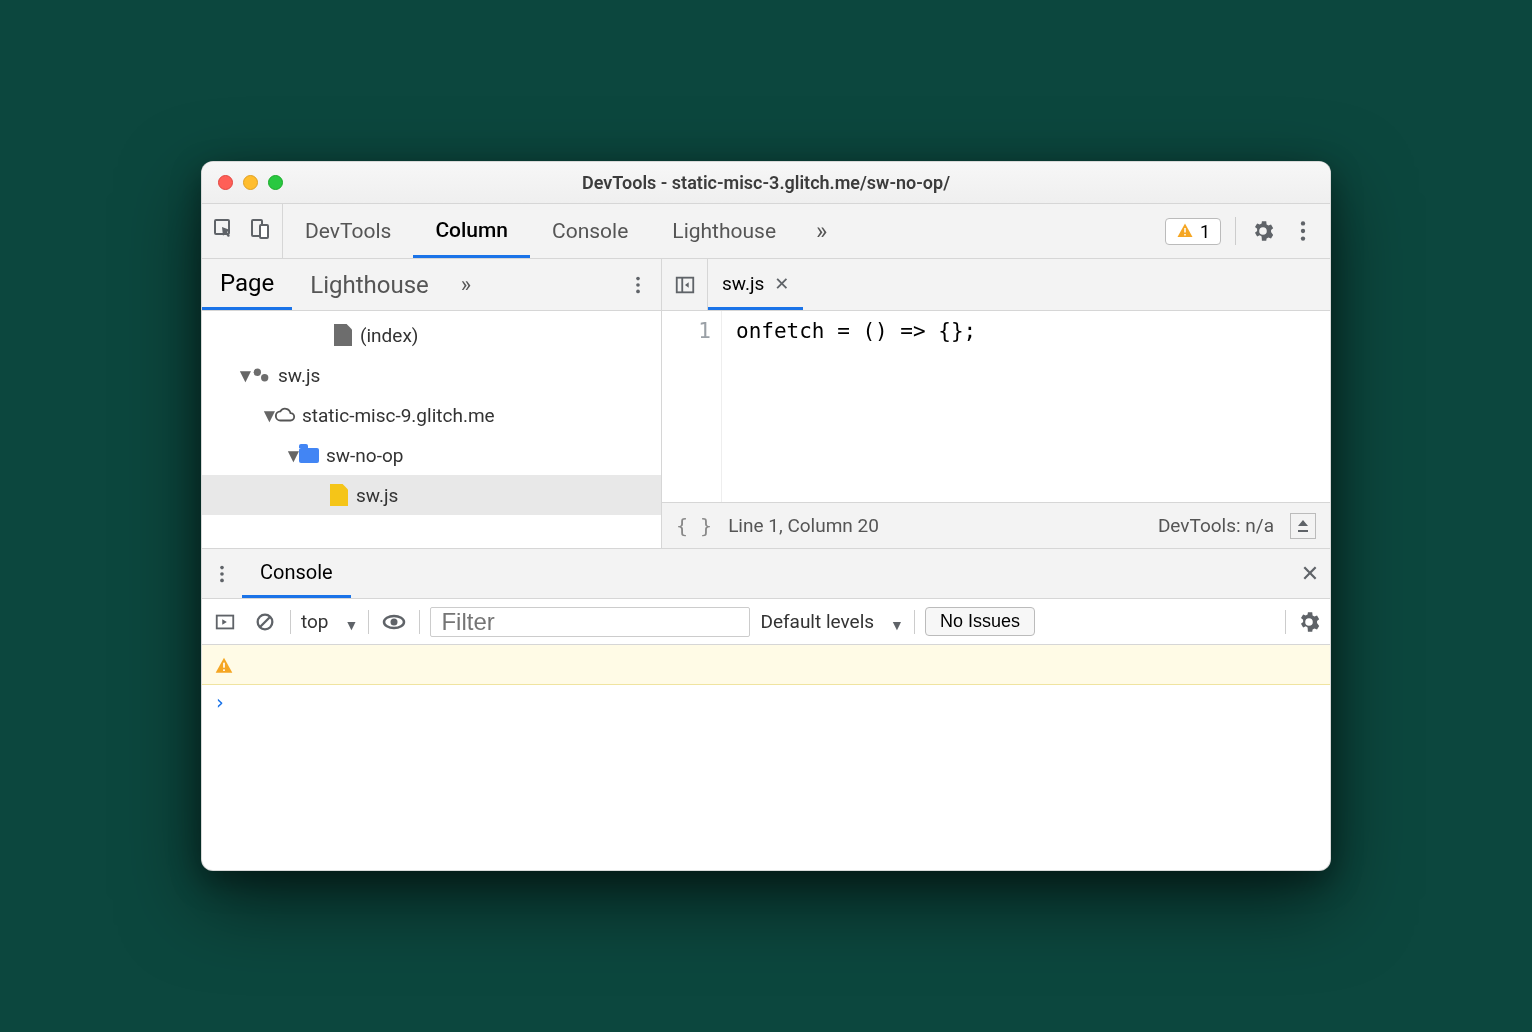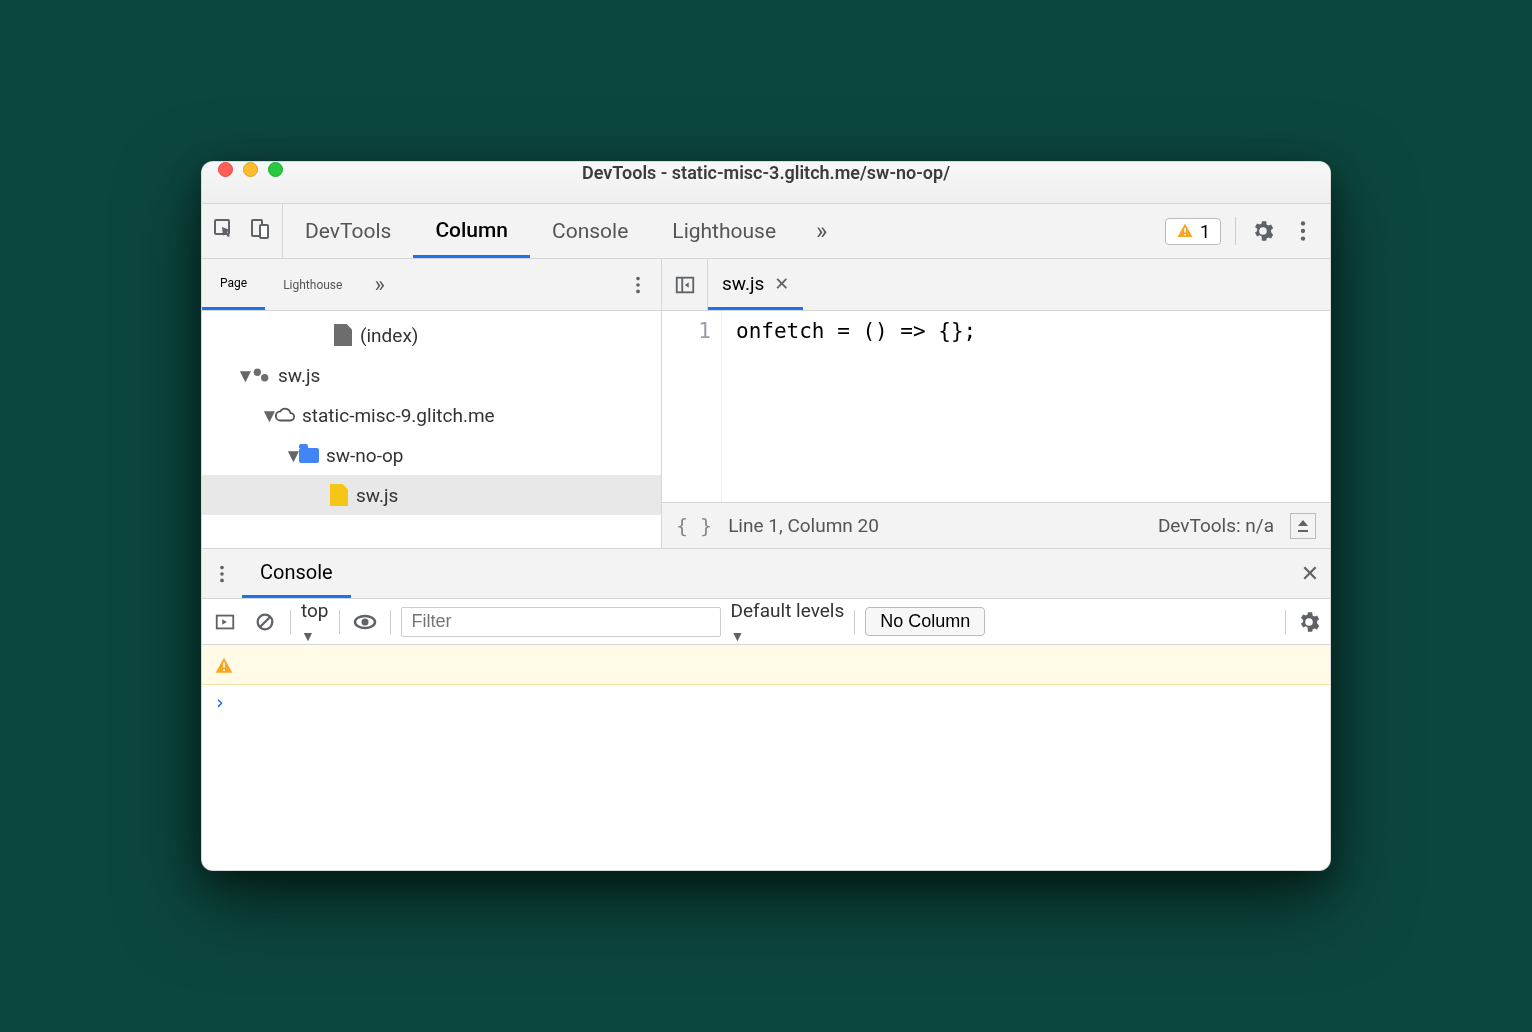--- a/index.html
+++ b/index.html
@@ -22,20 +22,21 @@
     display: flex;
     flex-direction: column;
     border: 1px solid rgba(0,0,0,0.15);
   }
   
   .titlebar {
     height: 42px;
     background: linear-gradient(#f7f7f7,#efefef);
     border-bottom: 1px solid #d6d6d6;
     display: flex;
+    align-items: center;
     position: relative;
   }
   .traffic { display:flex; gap:10px; margin-left:16px; }
   .tl { width:15px; height:15px; border-radius:50%; }
   .tl.red { background:#ff5f57; border:1px solid #e24640; }
   .tl.yellow { background:#ffbd2e; border:1px solid #dea023; }
   .tl.green { background:#28c840; border:1px solid #1aab29; }
   .titlebar .title {
     position:absolute; left:0; right:0; text-align:center;
     font-size:18px; font-weight:600; color:#3c3c3c;
@@ -56,21 +57,21 @@
   .warn-badge { border:1px solid #bbb; border-radius:4px; padding:2px 10px; display:flex; align-items:center; gap:6px; font-size:18px; background:#fff; }
   .warn-badge svg { width:18px; height:18px; }
   .divider-v { width:1px; height:28px; background:#ccc; }
   .gear, .kebab { color:#5f6368; cursor:pointer; display:flex; align-items:center; }
   .gear svg, .kebab svg { width:26px; height:26px; }
 
   
   .middle { display:flex; height:290px; border-bottom:1px solid #d6d6d6; }
   .left-panel { width:460px; border-right:1px solid #d6d6d6; display:flex; flex-direction:column; background:#fff; }
   .left-tabs { height:52px; border-bottom:1px solid #d6d6d6; display:flex; align-items:stretch; background:#f3f3f3; }
-  .left-tab { padding:0 18px; display:flex; align-items:center; font-size:12px; color:#555; cursor:pointer; }
+  .left-tab { padding:0 18px; display:flex; align-items:center; font-size:24px; color:#555; cursor:pointer; }
   .left-tab.active { color:#000; border-bottom:3px solid #1a73e8; }
   .left-tabs .spacer { flex:1; }
   .left-tabs .chev { display:flex; align-items:center; padding:0 14px; color:#555; font-size:22px; }
   .left-tabs .dots { display:flex; align-items:center; padding:0 12px; color:#5f6368; }
   .tree { flex:1; overflow:auto; padding-top:4px; font-size:19px; color:#333; }
   .tree-row { display:flex; align-items:center; height:40px; cursor:pointer; }
   .tree-row.sel { background:#e8e8e8; }
   .tw { width:14px; text-align:center; color:#666; }
   .tree-row .icon { width:22px; display:flex; align-items:center; justify-content:center; margin-right:6px; }
   .tree-row .label { white-space:nowrap; }
@@ -92,23 +93,23 @@
   
   .drawer-header { height:50px; border-bottom:1px solid #d6d6d6; background:#f3f3f3; display:flex; align-items:stretch; }
   .drawer-header .dots { width:40px; display:flex; align-items:center; justify-content:center; color:#5f6368; }
   .drawer-tab { padding:0 18px; display:flex; align-items:center; font-size:20px; border-bottom:3px solid #1a73e8; }
   .drawer-header .spacer { flex:1; }
   .drawer-header .closex { width:40px; display:flex; align-items:center; justify-content:center; color:#5f6368; font-size:22px; }
 
   .console-toolbar { height:46px; border-bottom:1px solid #d6d6d6; display:flex; align-items:center; padding:0 8px; gap:10px; font-size:19px; background:#fff; }
   .console-toolbar .ibtn { width:30px; height:30px; display:flex; align-items:center; justify-content:center; color:#5f6368; cursor:pointer; }
   .console-toolbar .sep { width:1px; height:24px; background:#ccc; }
-  .ctx-select { display:flex; align-items:flex-start; gap:6px; color:#333; cursor:pointer;flex-direction:column; }
+  .ctx-select { display:flex; align-items:flex-end; gap:16px; color:#333; cursor:pointer; }
   .ctx-select .tri { color:#5f6368; font-size:14px; }
-  .filter-input { width:320px; height:30px; border:1px solid #ccc; padding:0 10px; font-size:18px; border-radius:2px; }
+  .filter-input { width:320px; height:30px; border:1px solid #ccc; padding:0 10px; font-size:24px; border-radius:2px; }
   .issues-btn { border:1px solid #bbb; background:#f7f7f7; padding:3px 14px; border-radius:4px; font-size:18px; }
   .console-toolbar .spacer { flex:1; }
 
   .console-body { flex:1; display:flex; flex-direction:column; font-family:Menlo,Monaco,Consolas,monospace; font-size:19px; }
   .warn-row { display:flex; gap:10px; padding:8px 12px; background:#fffbe6; color:#5c4400; border-bottom:1px solid #f0e4a0; align-items:flex-start; line-height:1.55; }
   .warn-row svg { width:20px; height:20px; flex:0 0 20px; margin-top:3px; }
   .prompt-row { padding:6px 12px; color:#1a73e8; }
 
   
   .file-icon { width:18px; height:22px; background:#6d6d6d; clip-path: polygon(0 0,70% 0,100% 25%,100% 100%,0 100%); }
@@ -308,21 +309,21 @@
           <circle cx="12" cy="12" r="3.5"></circle>
         </svg>
     </span>
     <span class="sep"></span>
     <input class="filter-input" placeholder="Filter" style="">
     <span class="ctx-select">
       <span>Default levels</span>
       <span class="tri">▼</span>
     </span>
     <span class="sep"></span>
-    <button class="issues-btn">No Column</button>
+    <button class="issues-btn">No Issues</button>
     <span class="spacer"></span>
     <span class="sep"></span>
     <span class="gear">
       <svg width="24" height="24" viewBox="0 0 24 24" fill="#5f6368">
           <path d="M19.4 13a7.5 7.5 0 000-2l2-1.6-2-3.4-2.4 1a7.5 7.5 0 00-1.7-1L15 3h-4l-.3 2a7.5 7.5 0 00-1.7 1l-2.4-1-2 3.4 2 1.6a7.5 7.5 0 000 2l-2 1.6 2 3.4 2.4-1a7.5 7.5 0 001.7 1L11 21h4l.3-2a7.5 7.5 0 001.7-1l2.4 1 2-3.4zM12 15.5A3.5 3.5 0 1115.5 12 3.5 3.5 0 0112 15.5z"></path>
         </svg>
     </span>
   </div>
 
   <div class="console-body">

